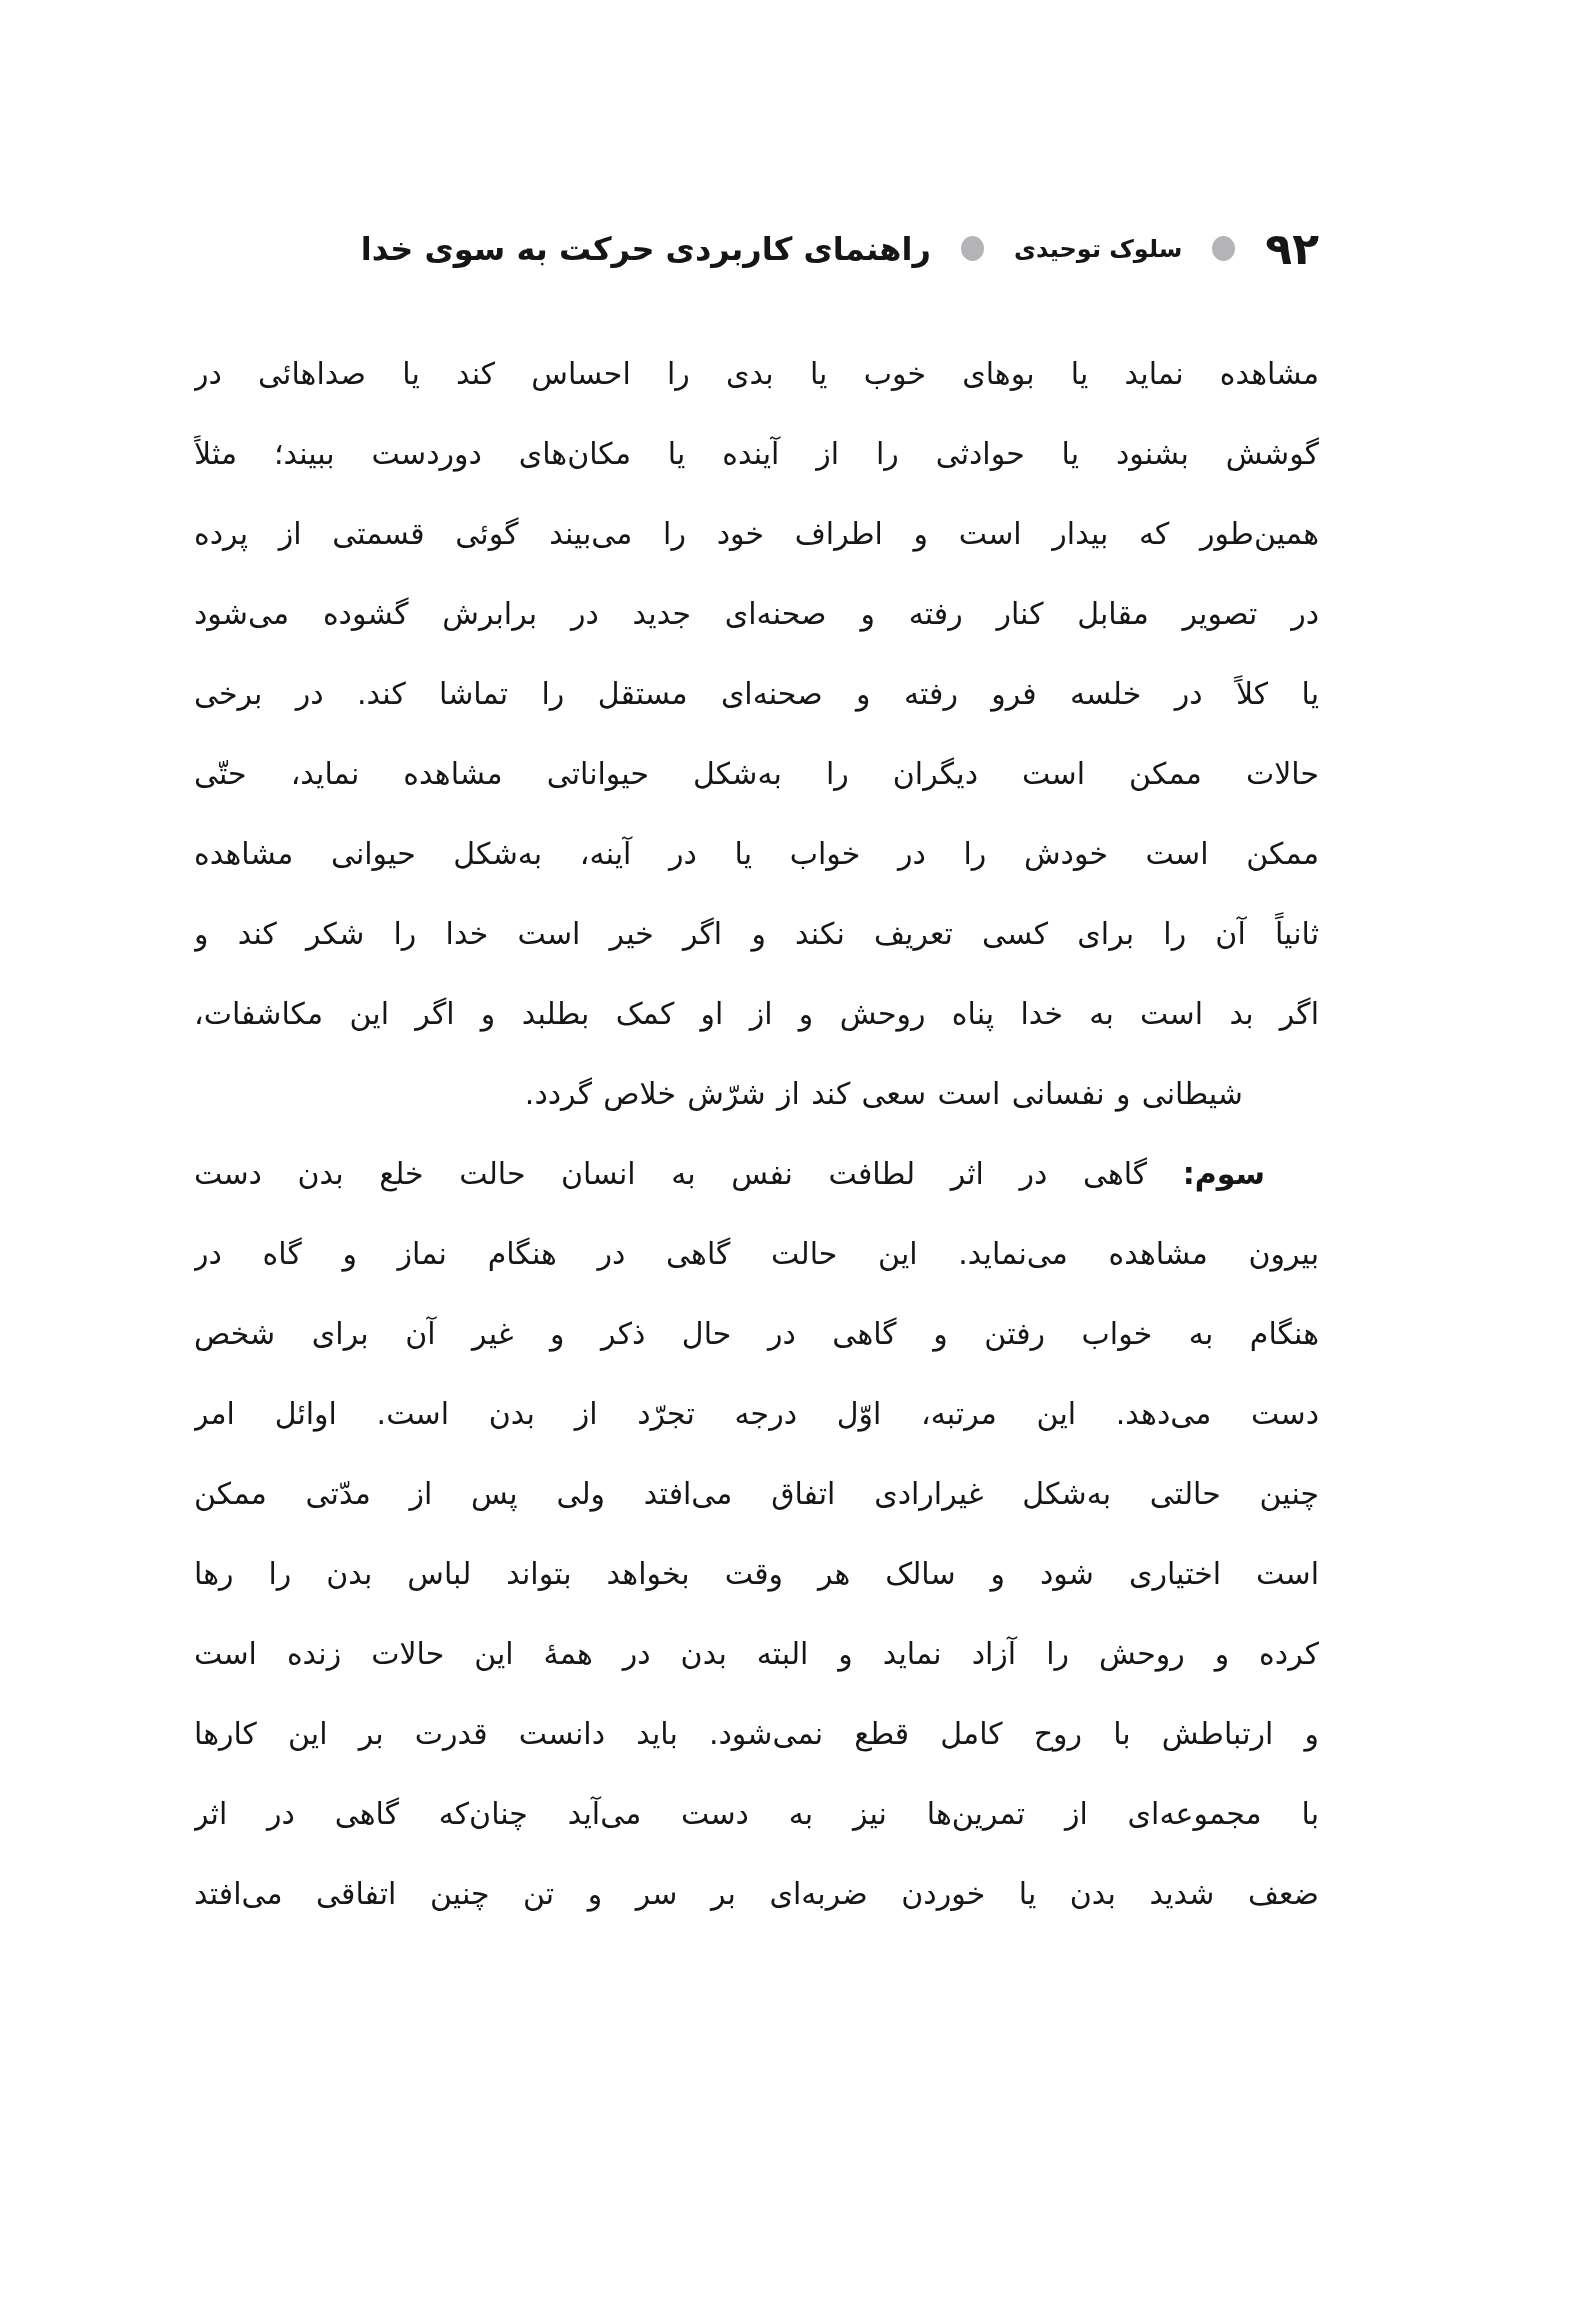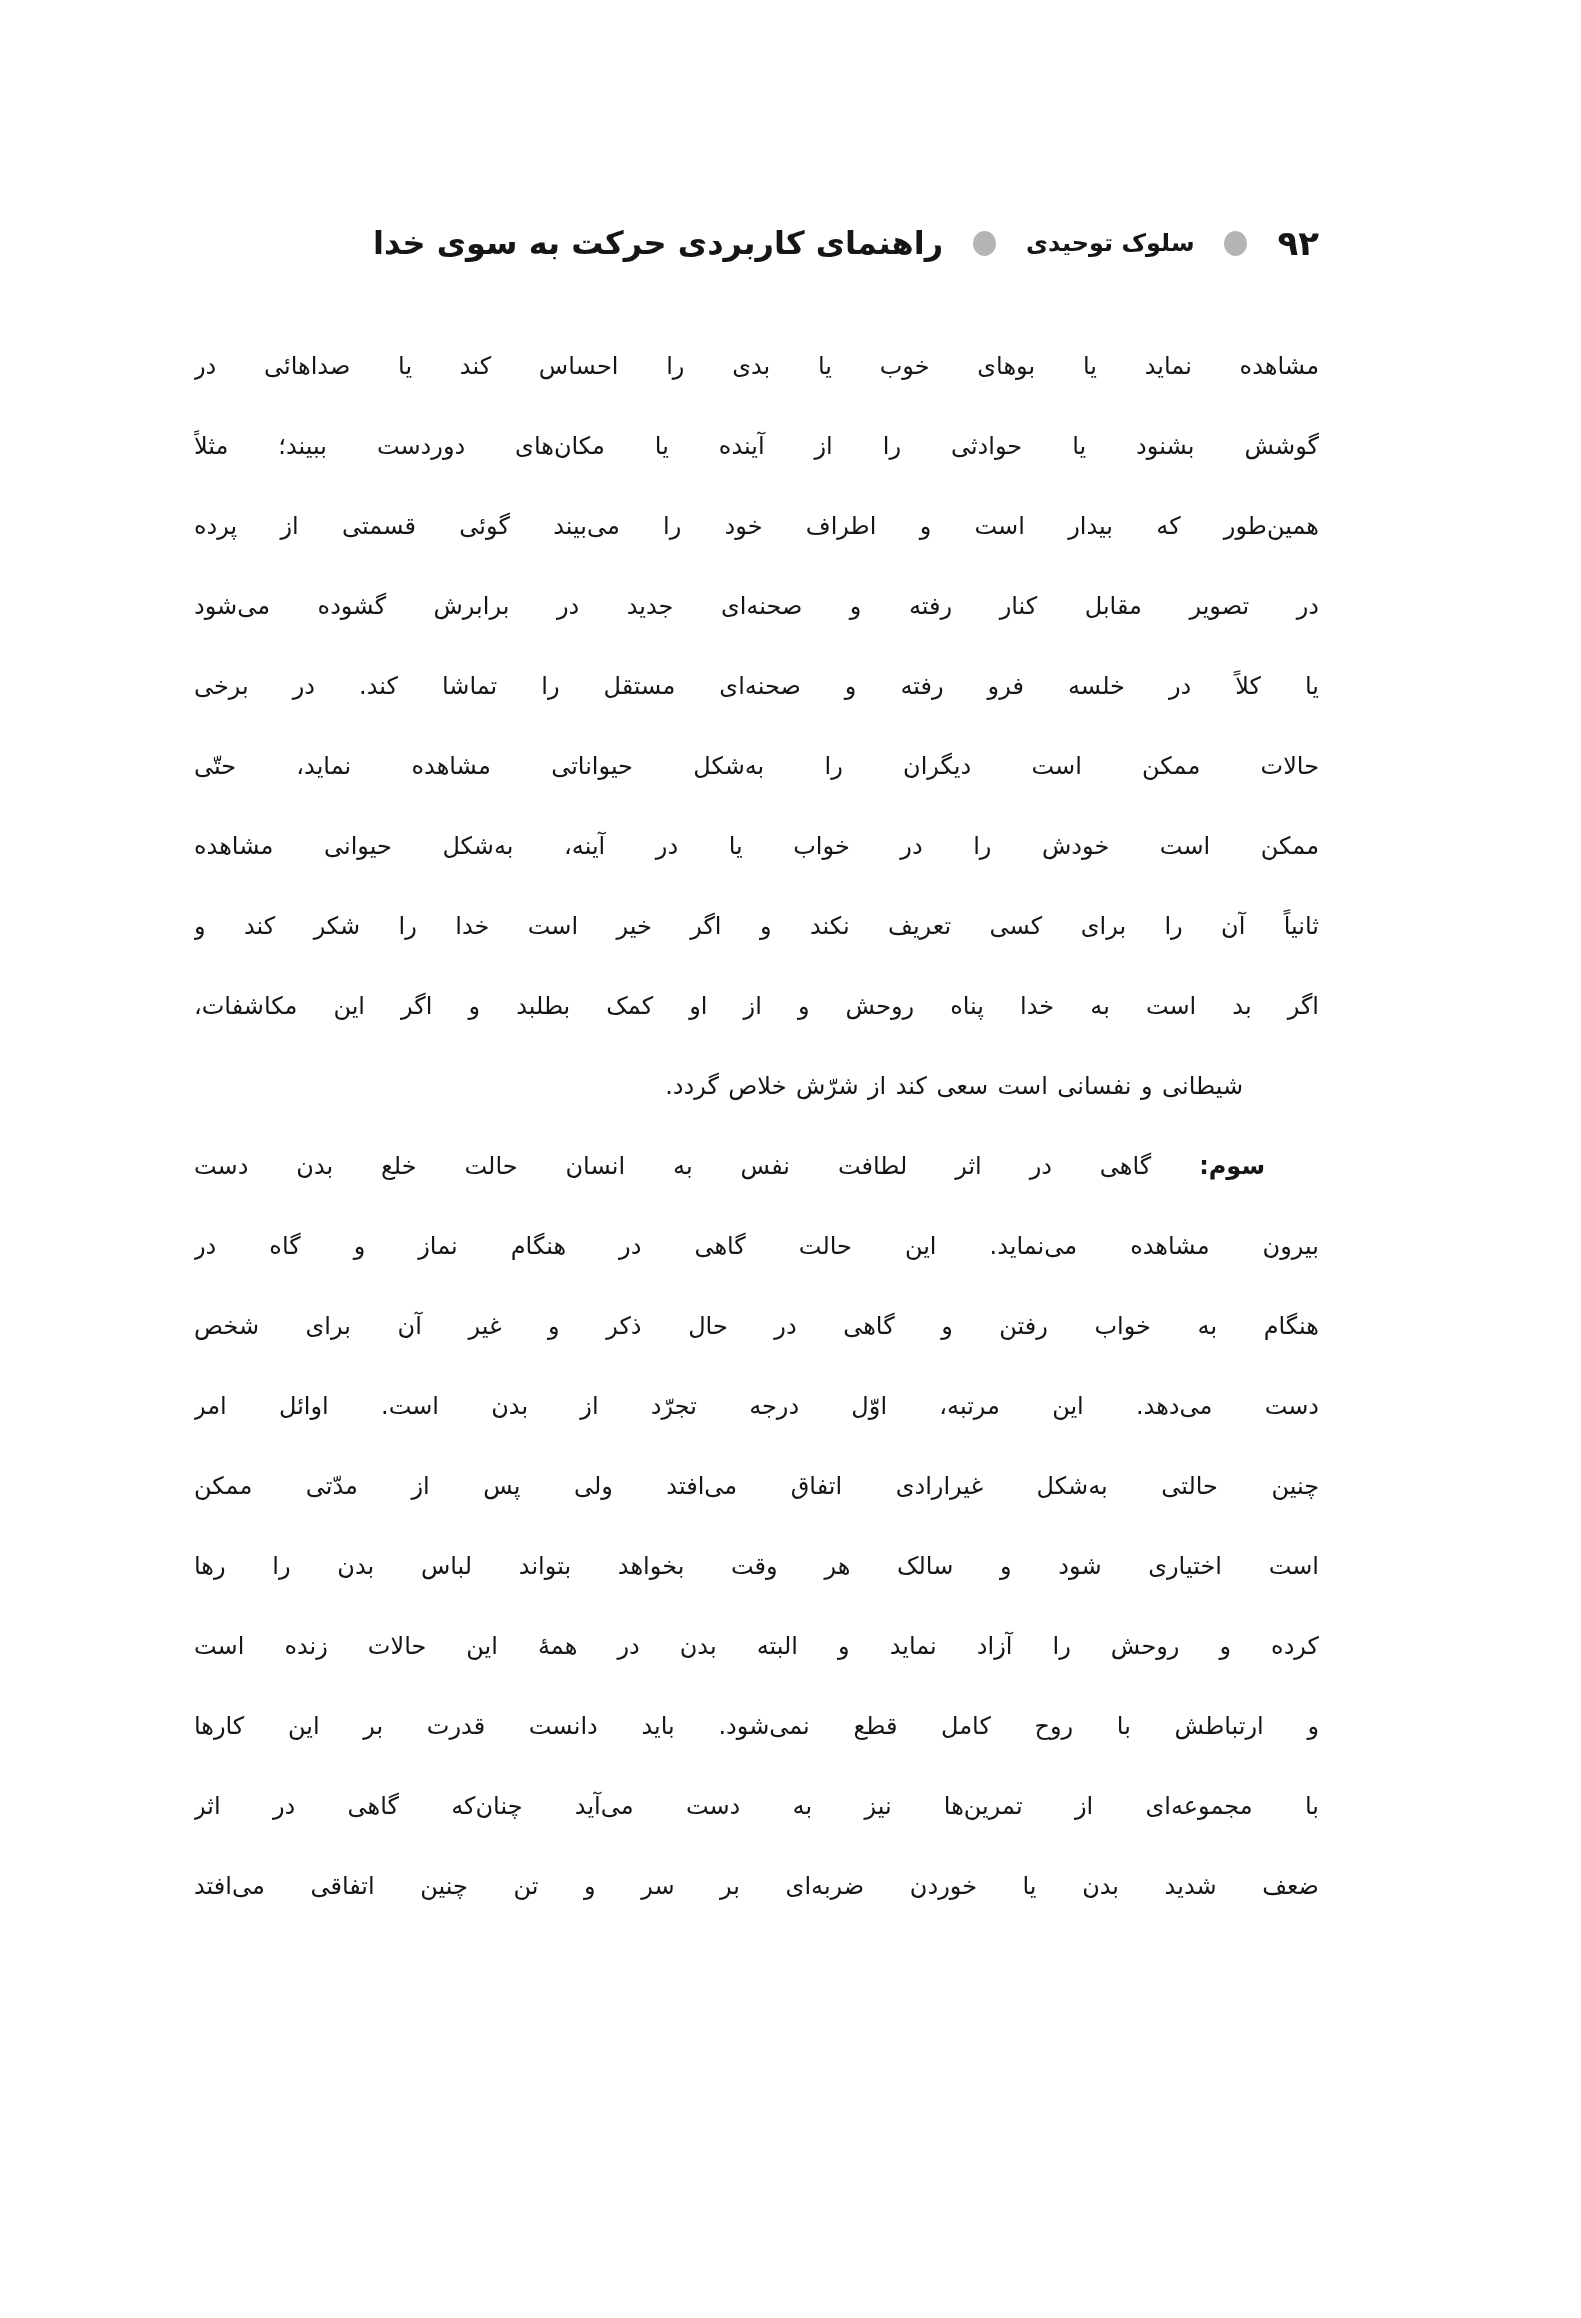--- a/index.html
+++ b/index.html
@@ -17,46 +17,46 @@
     position: absolute;
     top: 223px;
     right: 262px;
     direction: rtl;
     display: flex;
     align-items: center;
     gap: 30px;
     white-space: nowrap;
   }
   .page-num {
-    font-size: 34px;
+    font-size: 44px;
     font-weight: bold;
     letter-spacing: 0.9px;
   }
   .dot {
     width: 23px;
     height: 25px;
     border-radius: 50%;
     background: #b4b4b6;
     flex: 0 0 auto;
   }
   .book-title {
     font-size: 24px;
     font-weight: bold;
   }
   .book-subtitle {
     font-size: 32px;
     font-weight: bold;
   }
   .body-text {
     position: absolute;
-    top: 326px;
+    top: 334px;
     right: 262px;
     width: 1125px;
     direction: rtl;
-    font-size: 24px;
+    font-size: 30px;
     line-height: 80px;
     word-spacing: 1.8px;
   }
   .bl {
     height: 80px;
     text-align: justify;
     text-align-last: justify;
     overflow: hidden;
   }
   .bl.end-line {

